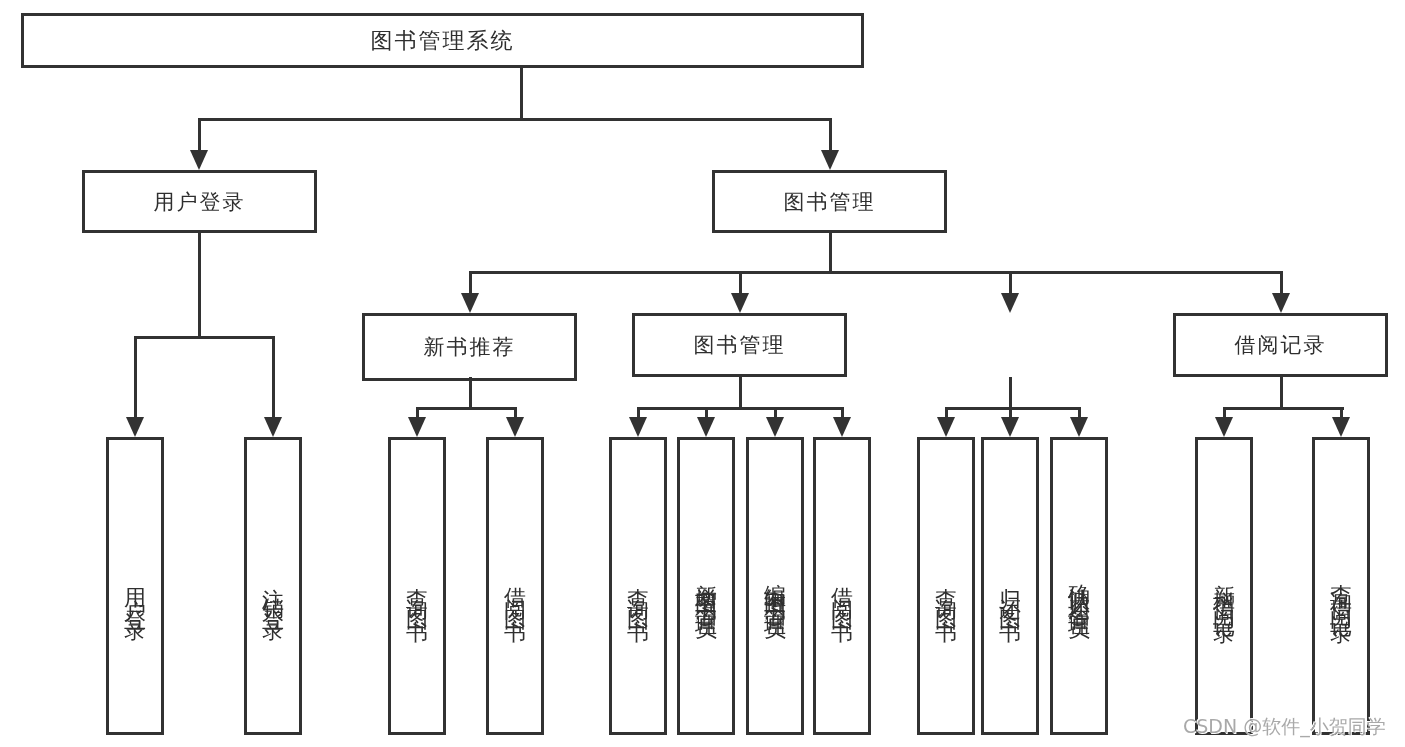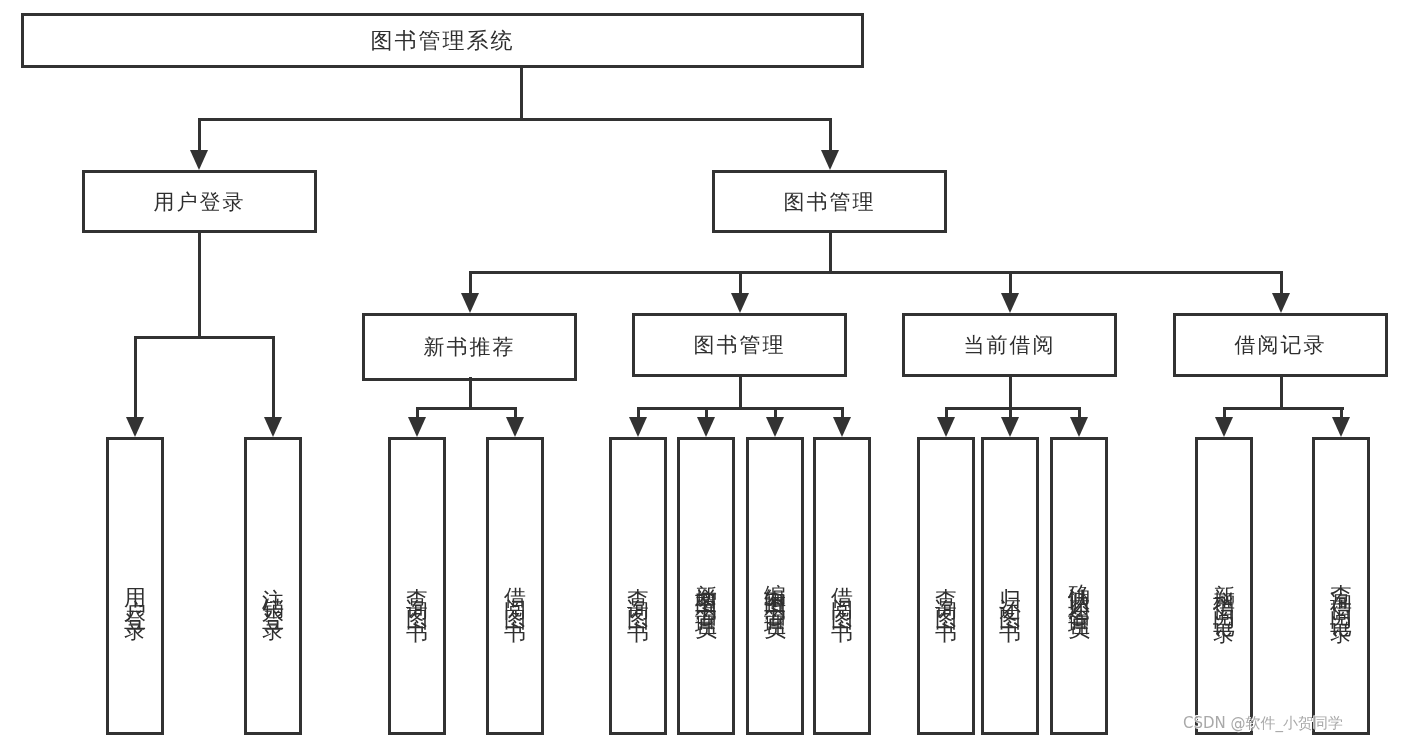--- a/index.html
+++ b/index.html
@@ -44,21 +44,21 @@
     position: absolute;
     width: 0; height: 0;
     border-left: 9px solid transparent;
     border-right: 9px solid transparent;
     border-top: 20px solid var(--line);
   }
   .watermark {
     position: absolute;
     left: 1183px;
     top: 714px;
-    font-size: 15px;
+    font-size: 19px;
     color: var(--watermark);
     white-space: nowrap;
     text-shadow: 1px 1px 0 #fff, -1px -1px 0 #fff;
     z-index: 5;
   }
 </style>
 </head>
 <body>
 
 <div class="stage">
@@ -104,23 +104,20 @@
     <div class="vl" style="left:1279.5px;top:271px;height:26px"></div>
     <div class="ah" style="left:1272px;top:293px"></div>
   </div>
 
   <div class="box hbox" style="left:362px;top:313px;width:215px;height:68px">
     <span>新书推荐</span>
   </div>
   <div class="box hbox" style="left:632px;top:313px;width:215px;height:64px">
     <span>图书管理</span>
   </div>
-  <div class="box hbox" style="left:902px;top:313px;width:215px;height:64px">
-    <span>当前借阅</span>
-  </div>
   <div class="box hbox" style="left:1173px;top:313px;width:215px;height:64px">
     <span>借阅记录</span>
   </div>
 
   <div>
     <div class="vl" style="left:468.5px;top:377px;height:32px"></div>
     <div class="hl" style="left:415.5px;top:407px;width:101px"></div>
     <div class="vl" style="left:415.5px;top:407px;height:14px"></div>
     <div class="ah" style="left:408px;top:417px"></div>
     <div class="vl" style="left:513.5px;top:407px;height:14px"></div>

